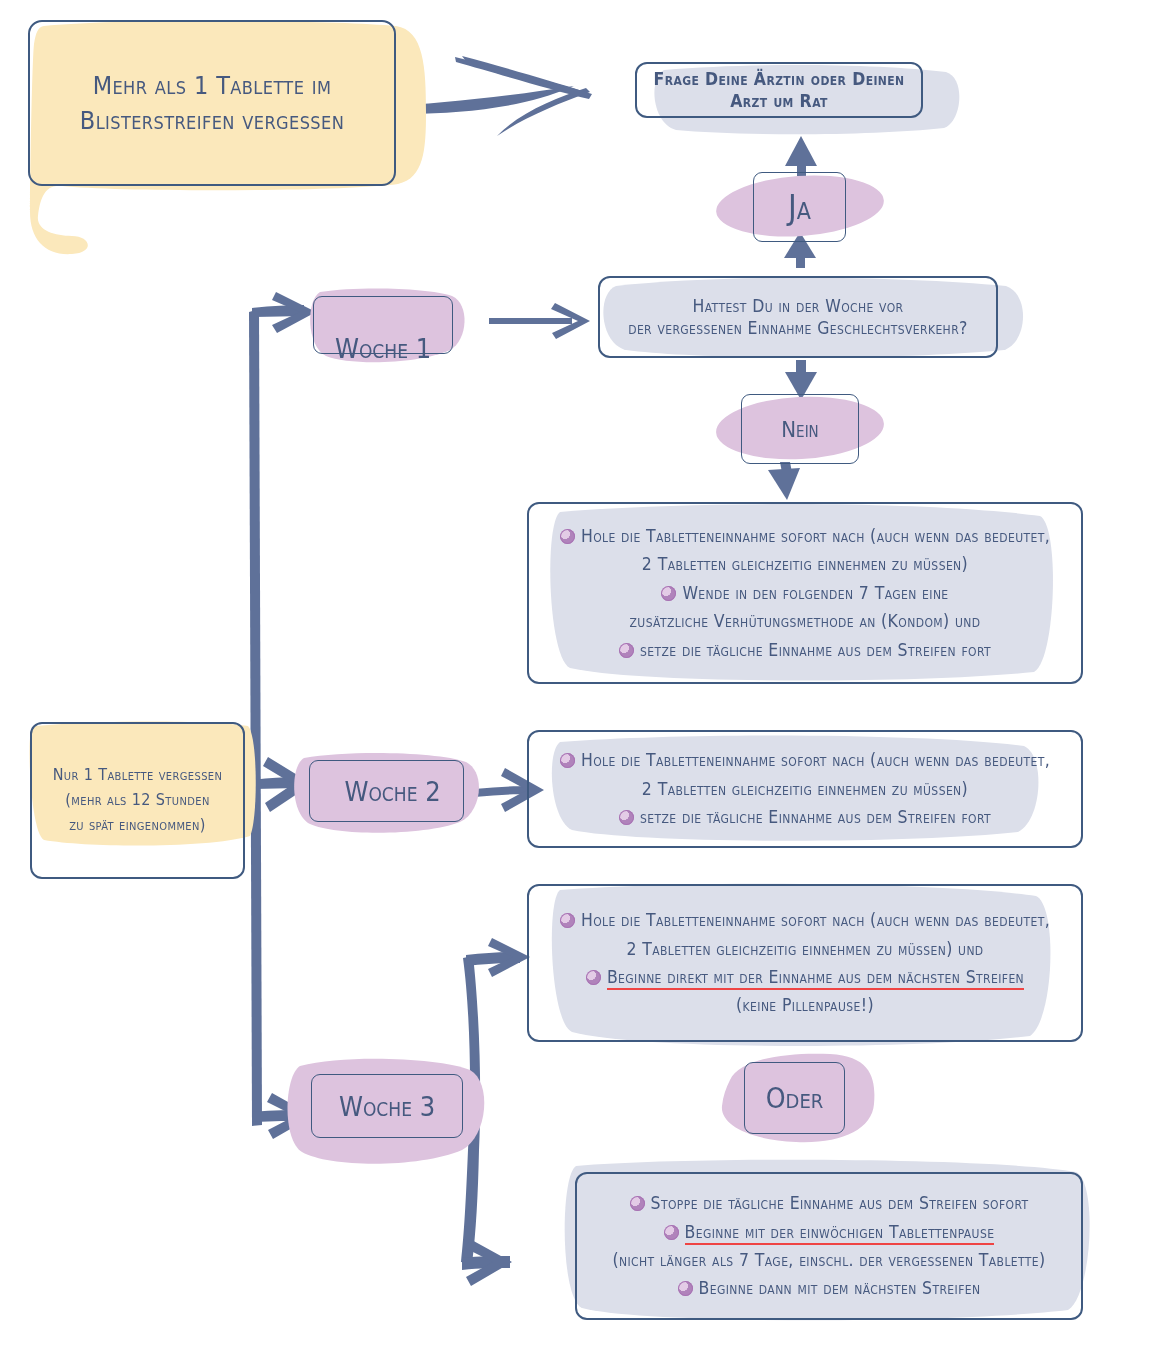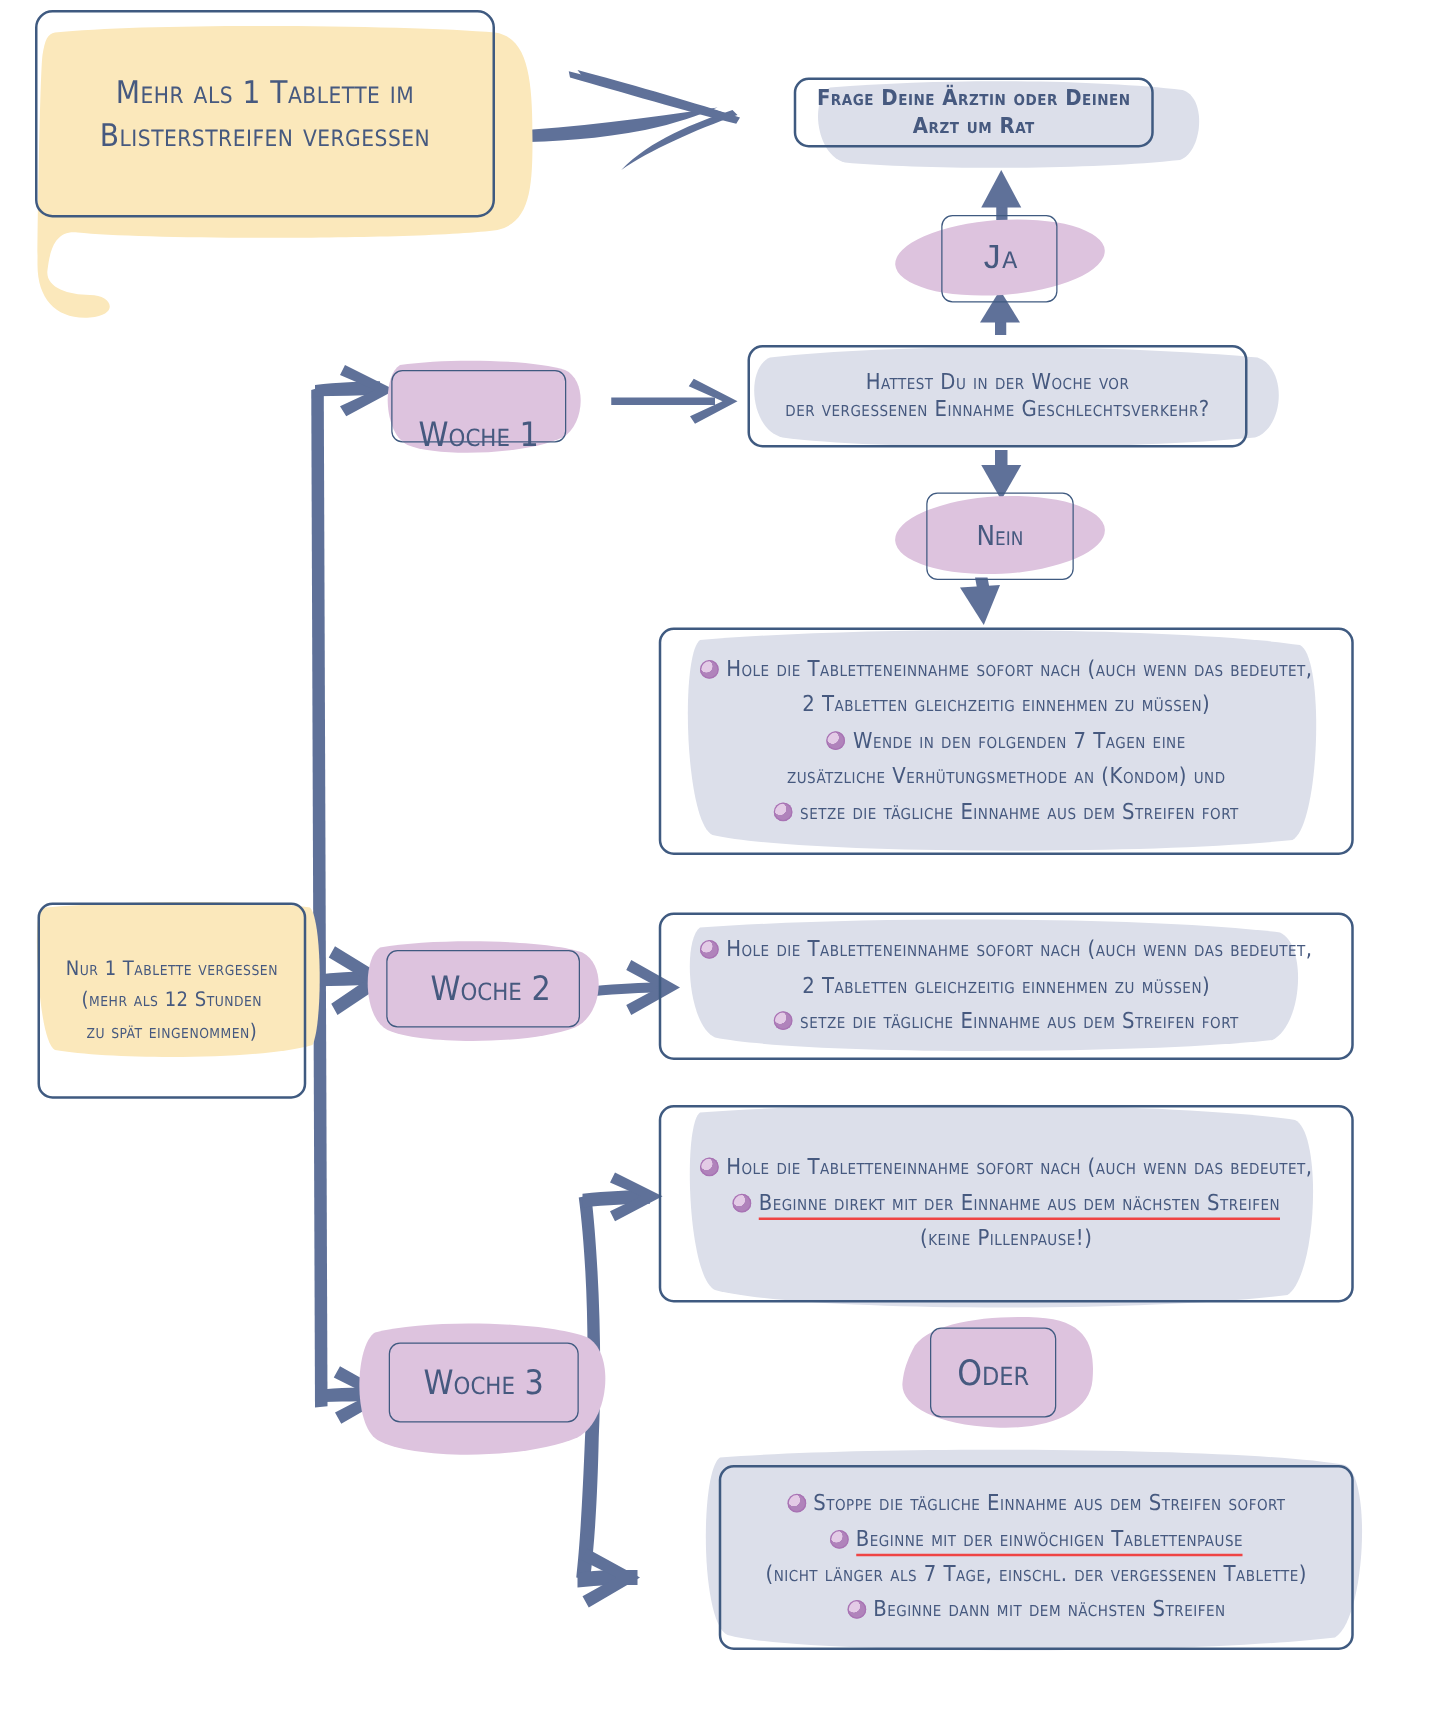--- a/index.html
+++ b/index.html
@@ -160,33 +160,33 @@
 
     <path fill="#ddc3de" d="M730,1080 C740,1058 790,1052 830,1054 C872,1056 876,1080 874,1104 C872,1130 840,1144 796,1142 C748,1140 720,1124 722,1106 C723,1096 726,1088 730,1080 Z"></path>
 
     <path fill="#ddc3de" d="M320,292 C360,286 428,288 452,296 C470,304 468,340 450,350 C420,364 350,366 326,356 C306,346 306,300 320,292 Z"></path>
 
     <path fill="#ddc3de" d="M304,758 C350,750 438,752 466,762 C486,772 482,812 460,822 C424,836 336,836 310,824 C290,814 290,766 304,758 Z"></path>
 
     <path fill="#ddc3de" d="M300,1066 C346,1054 440,1058 470,1070 C492,1082 488,1136 462,1150 C420,1168 330,1168 302,1152 C282,1140 284,1076 300,1066 Z"></path>
   </svg>
 
-  <div class="node card" style="left:28px;top:8px;width:368px;height:166px;border-radius:14px;">
+  <div class="node card" style="left:28px;top:20px;width:368px;height:166px;border-radius:14px;">
     <div class="txt" style="font-size:25px;line-height:1.42;">
       <div>Mehr als 1 Tablette im</div>
       <div>Blisterstreifen vergessen</div>
     </div>
   </div>
 
   <div class="node card" style="left:635px;top:62px;width:288px;height:56px;font-weight:bold;">
     <div class="txt" style="font-size:17.5px;">Frage Deine Ärztin oder Deinen Arzt um Rat</div>
   </div>
 
   <div class="node pill" style="left:753px;top:172px;width:93px;height:70px;">
-    <div class="txt" style="font-size:28px;font-family:Liberation Mono, monospace;">Ja</div>
+    <div class="txt" style="font-size:33px;">Ja</div>
   </div>
 
   <div class="node card" style="left:598px;top:276px;width:400px;height:82px;">
     <div class="txt" style="font-size:17.5px;">
       <div>Hattest Du in der Woche vor</div>
       <div>der vergessenen Einnahme Geschlechtsverkehr?</div>
     </div>
   </div>
 
   <div class="node pill" style="left:741px;top:394px;width:118px;height:70px;">
@@ -234,20 +234,21 @@
       <div>
         <span class="bul"></span><span>setze die tägliche Einnahme aus dem Streifen fort</span>
       </div>
     </div>
   </div>
 
   <div class="node card" style="left:527px;top:884px;width:556px;height:158px;">
     <div class="txt" style="font-size:17.5px;line-height:1.62;">
       <div>
         <span class="bul"></span><span>Hole die Tabletteneinnahme sofort nach (auch wenn das bedeutet,</span>
+        <div>2 Tabletten gleichzeitig einnehmen zu müssen) und</div>
       </div>
       <div>
         <span class="bul"></span><span class="ul-purple">Beginne direkt mit der Einnahme aus dem nächsten Streifen</span>
         <div>(keine Pillenpause!)</div>
       </div>
     </div>
   </div>
 
   <div class="node pill" style="left:311px;top:1074px;width:152px;height:64px;">
     <div class="txt" style="font-size:27px;">Woche 3</div>

